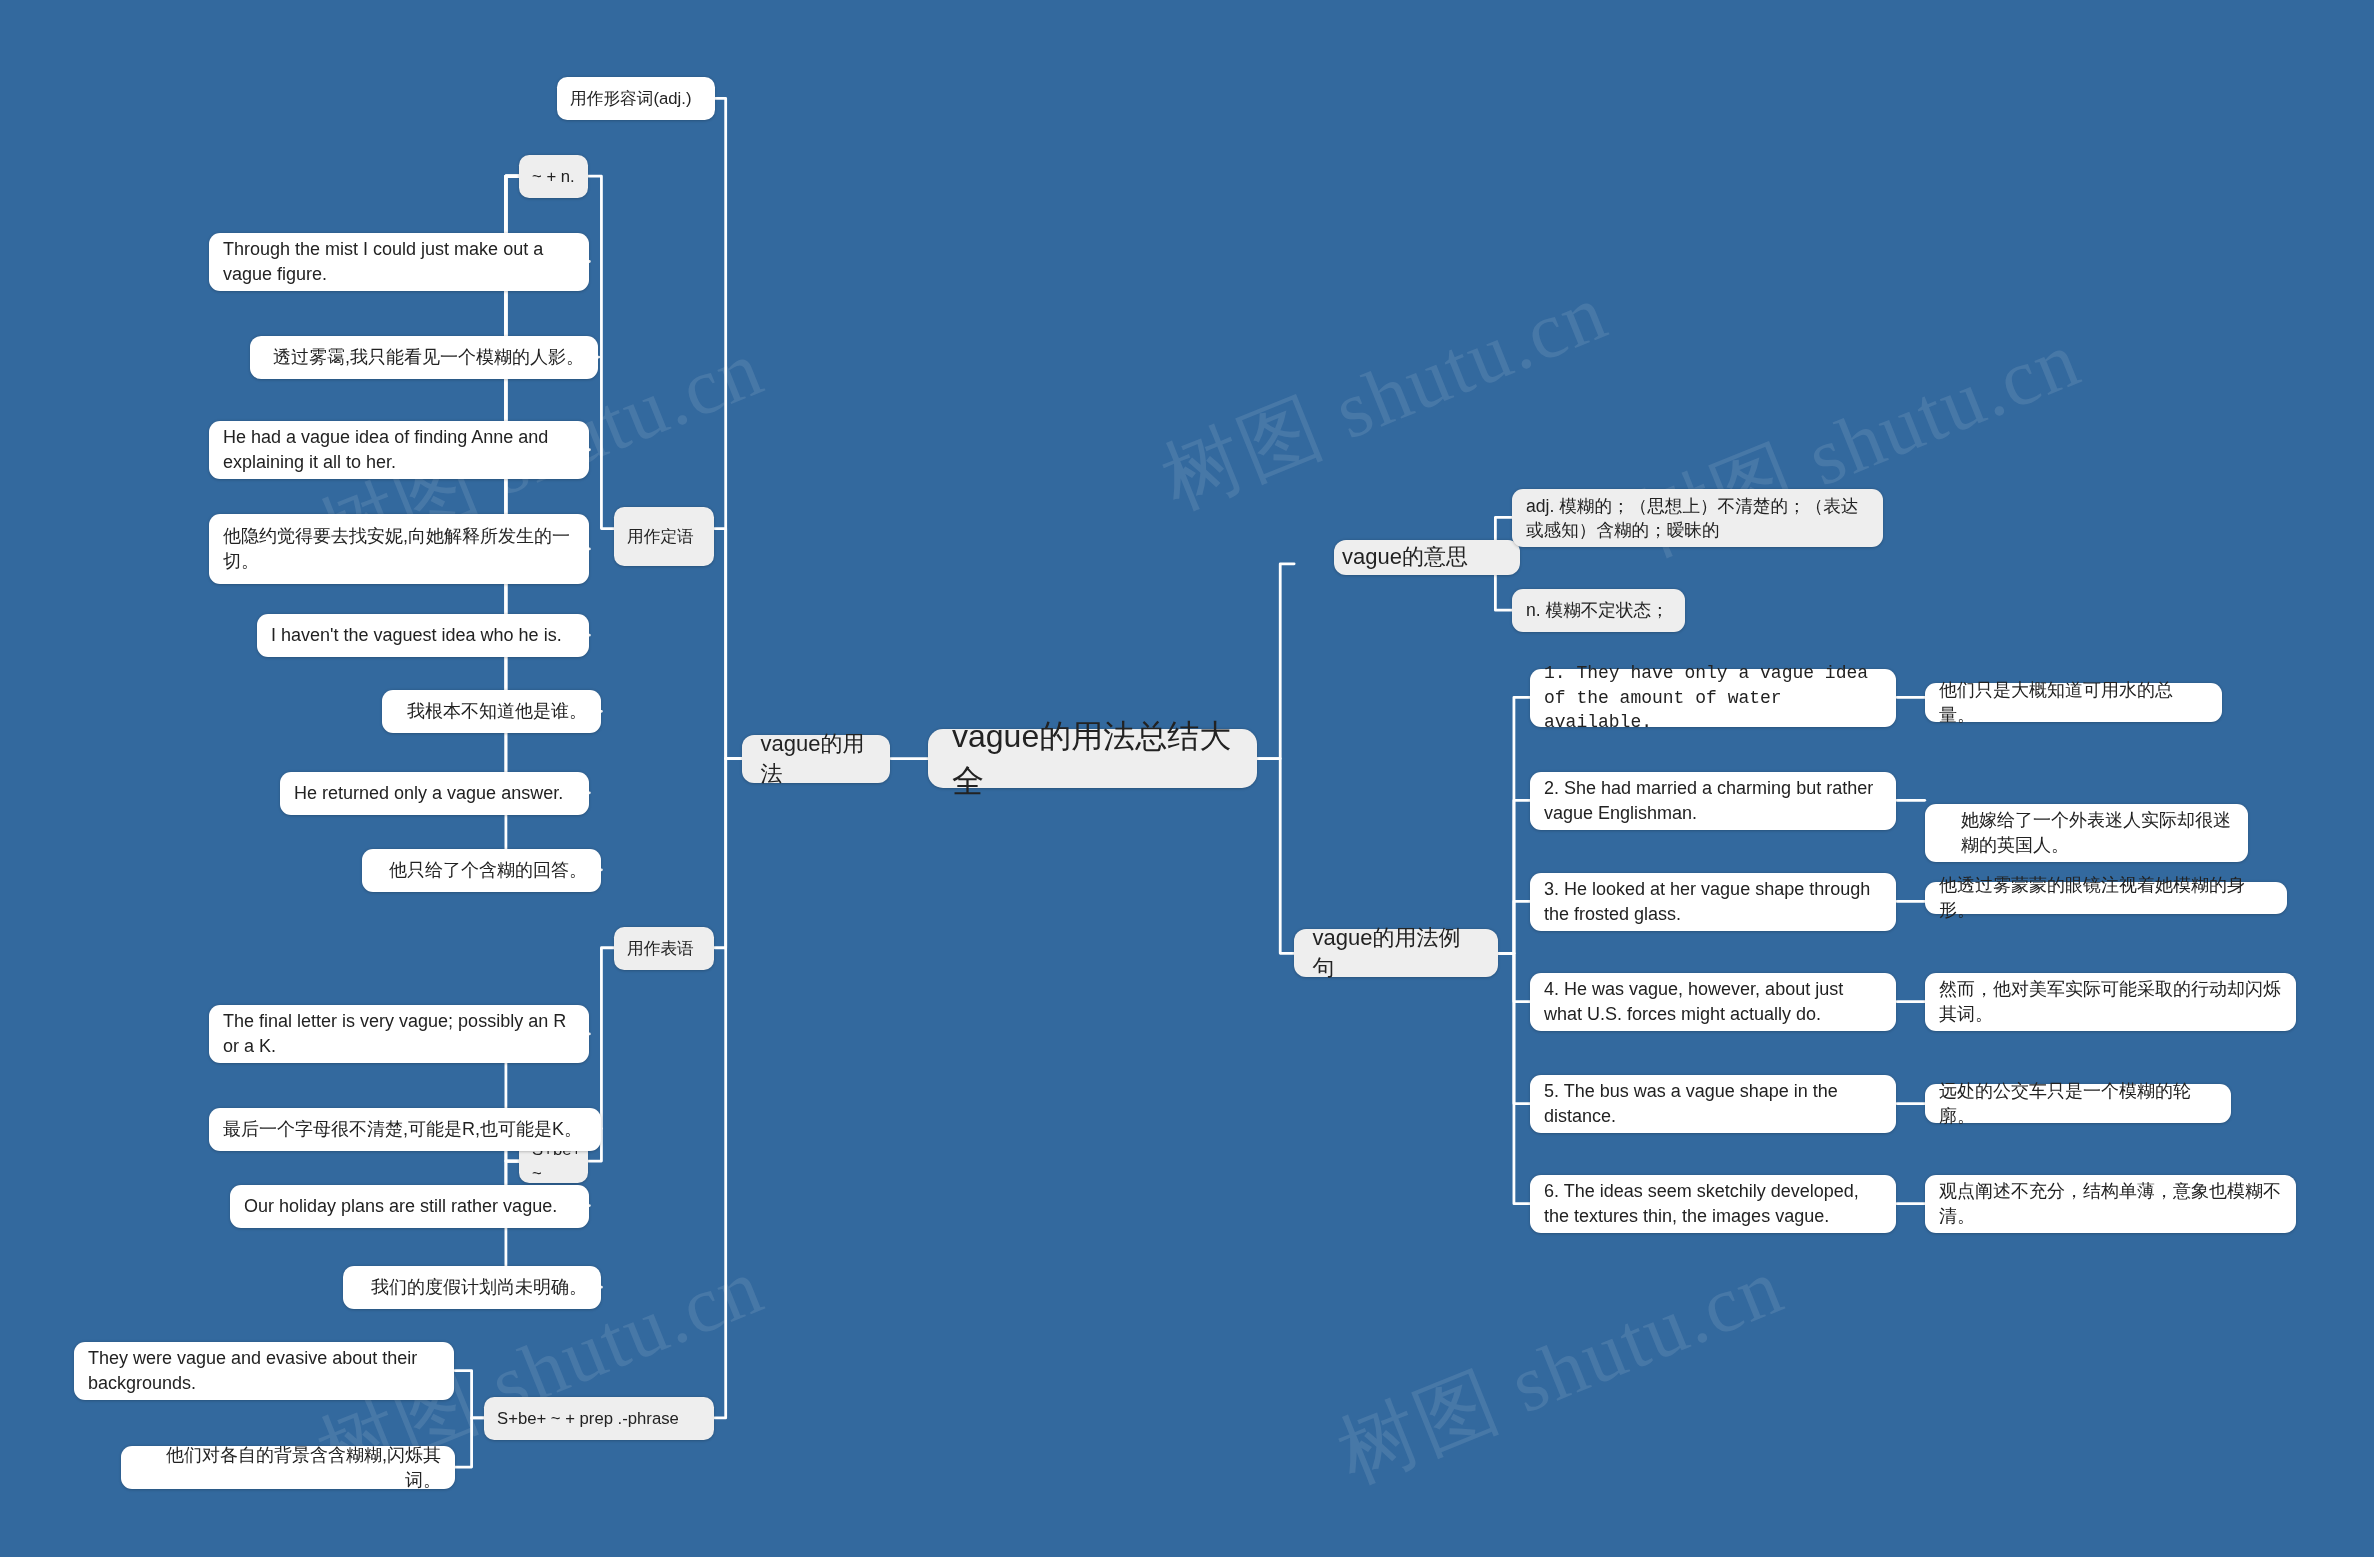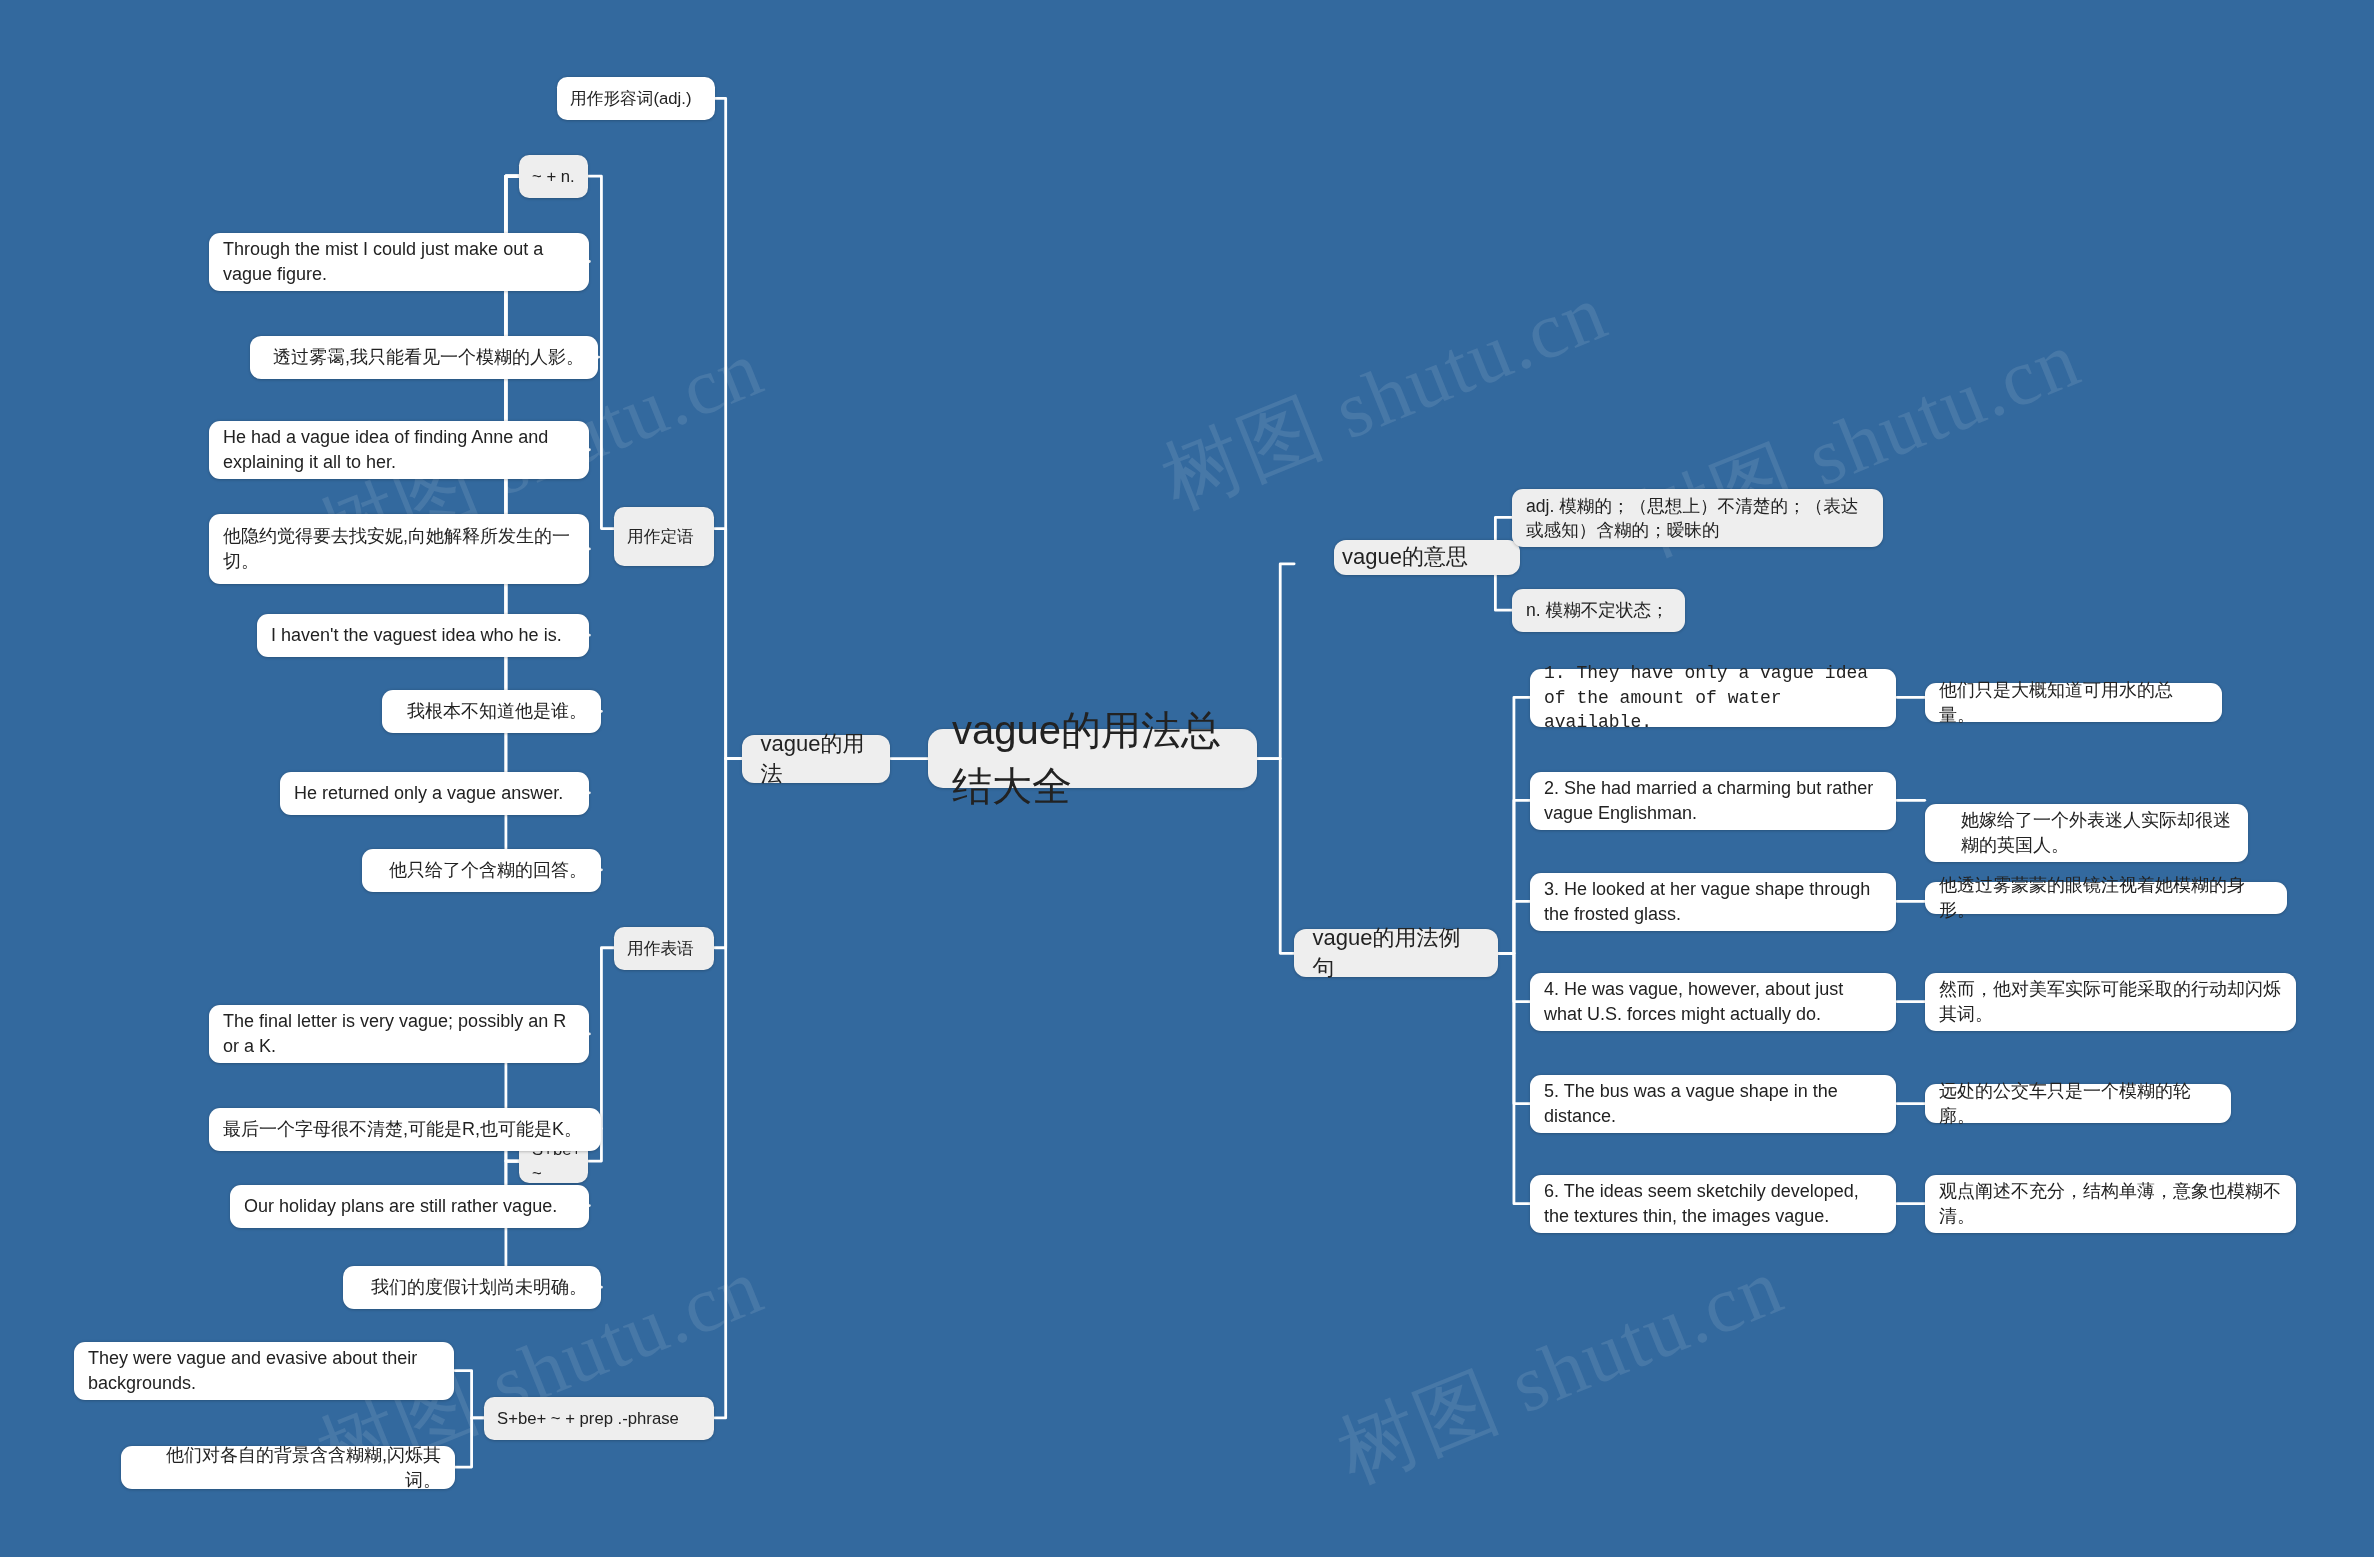--- a/index.html
+++ b/index.html
@@ -56,21 +56,21 @@
   }
   .node.gray {
     background: #eeeeee;
   }
   .node .txt {
     display: block;
     width: 100%;
   }
   
   .root {
-    font-size: 40px;
+    font-size: 32px;
     padding: 16.7px 24px;
     border-radius: 15px;
     justify-content: center;
   }
   
   .lvl1 {
     font-size: 22px;
     padding: 11px 18.6px;
     border-radius: 12px;
     justify-content: center;

